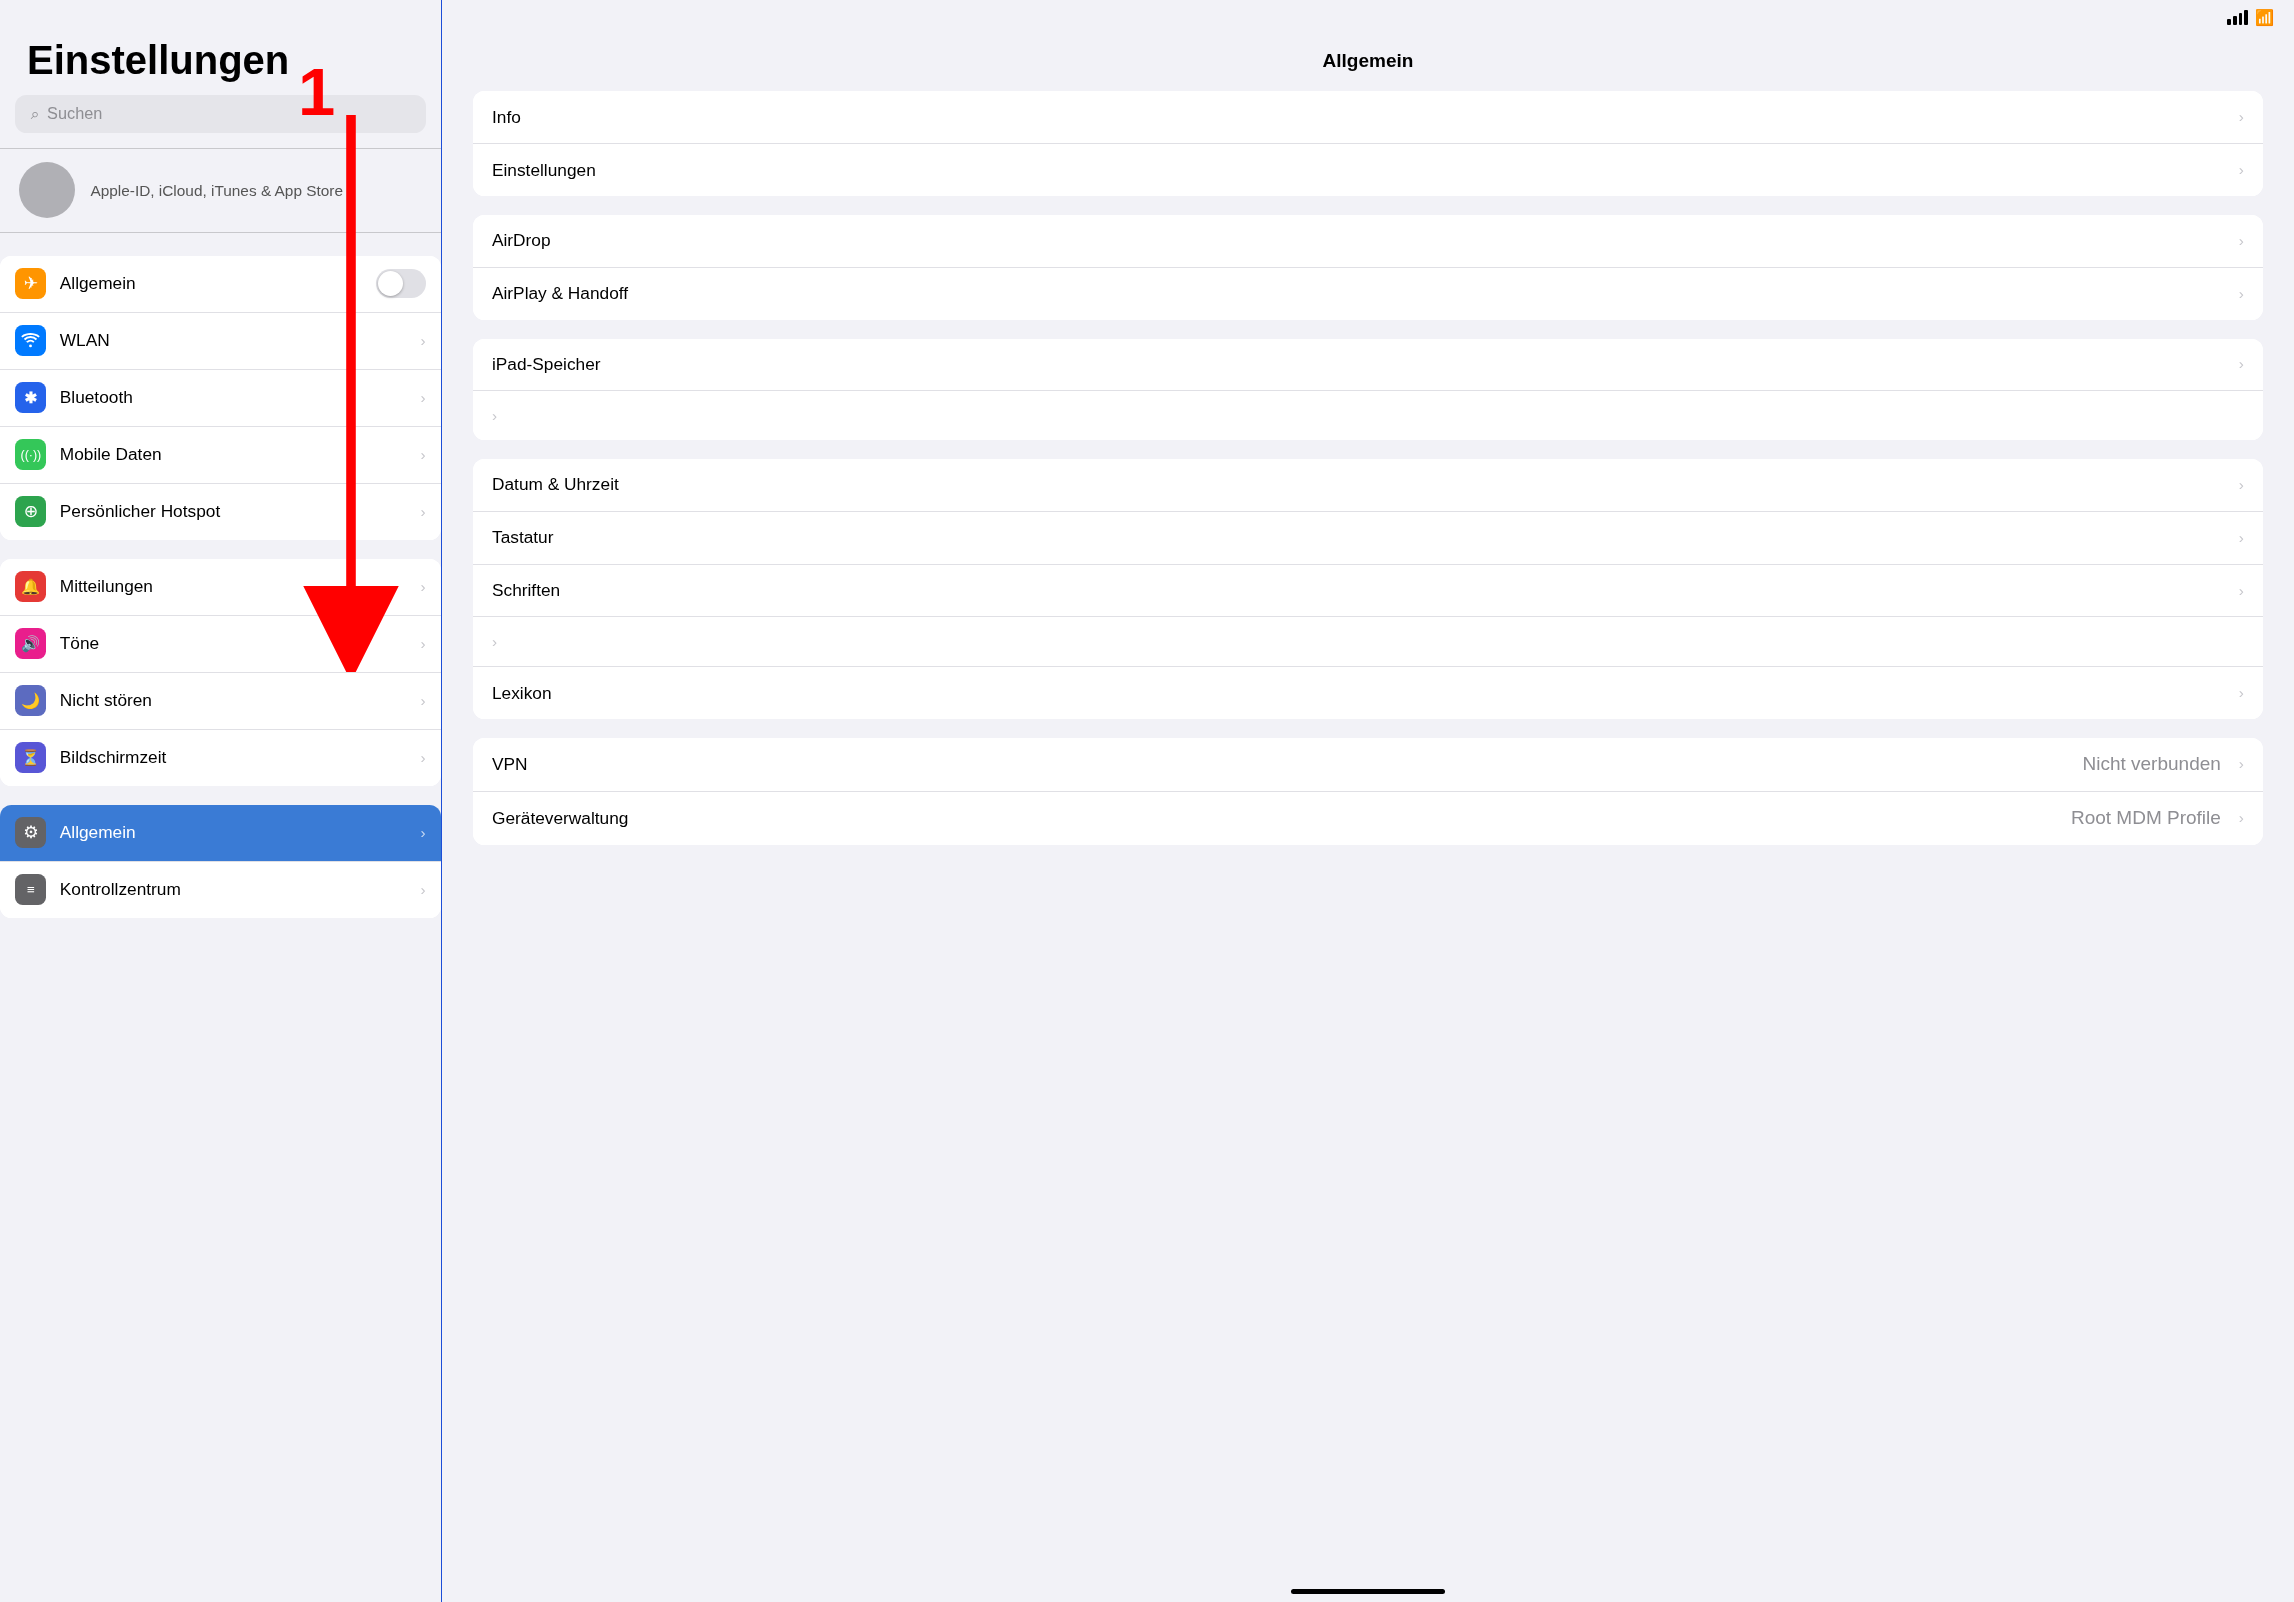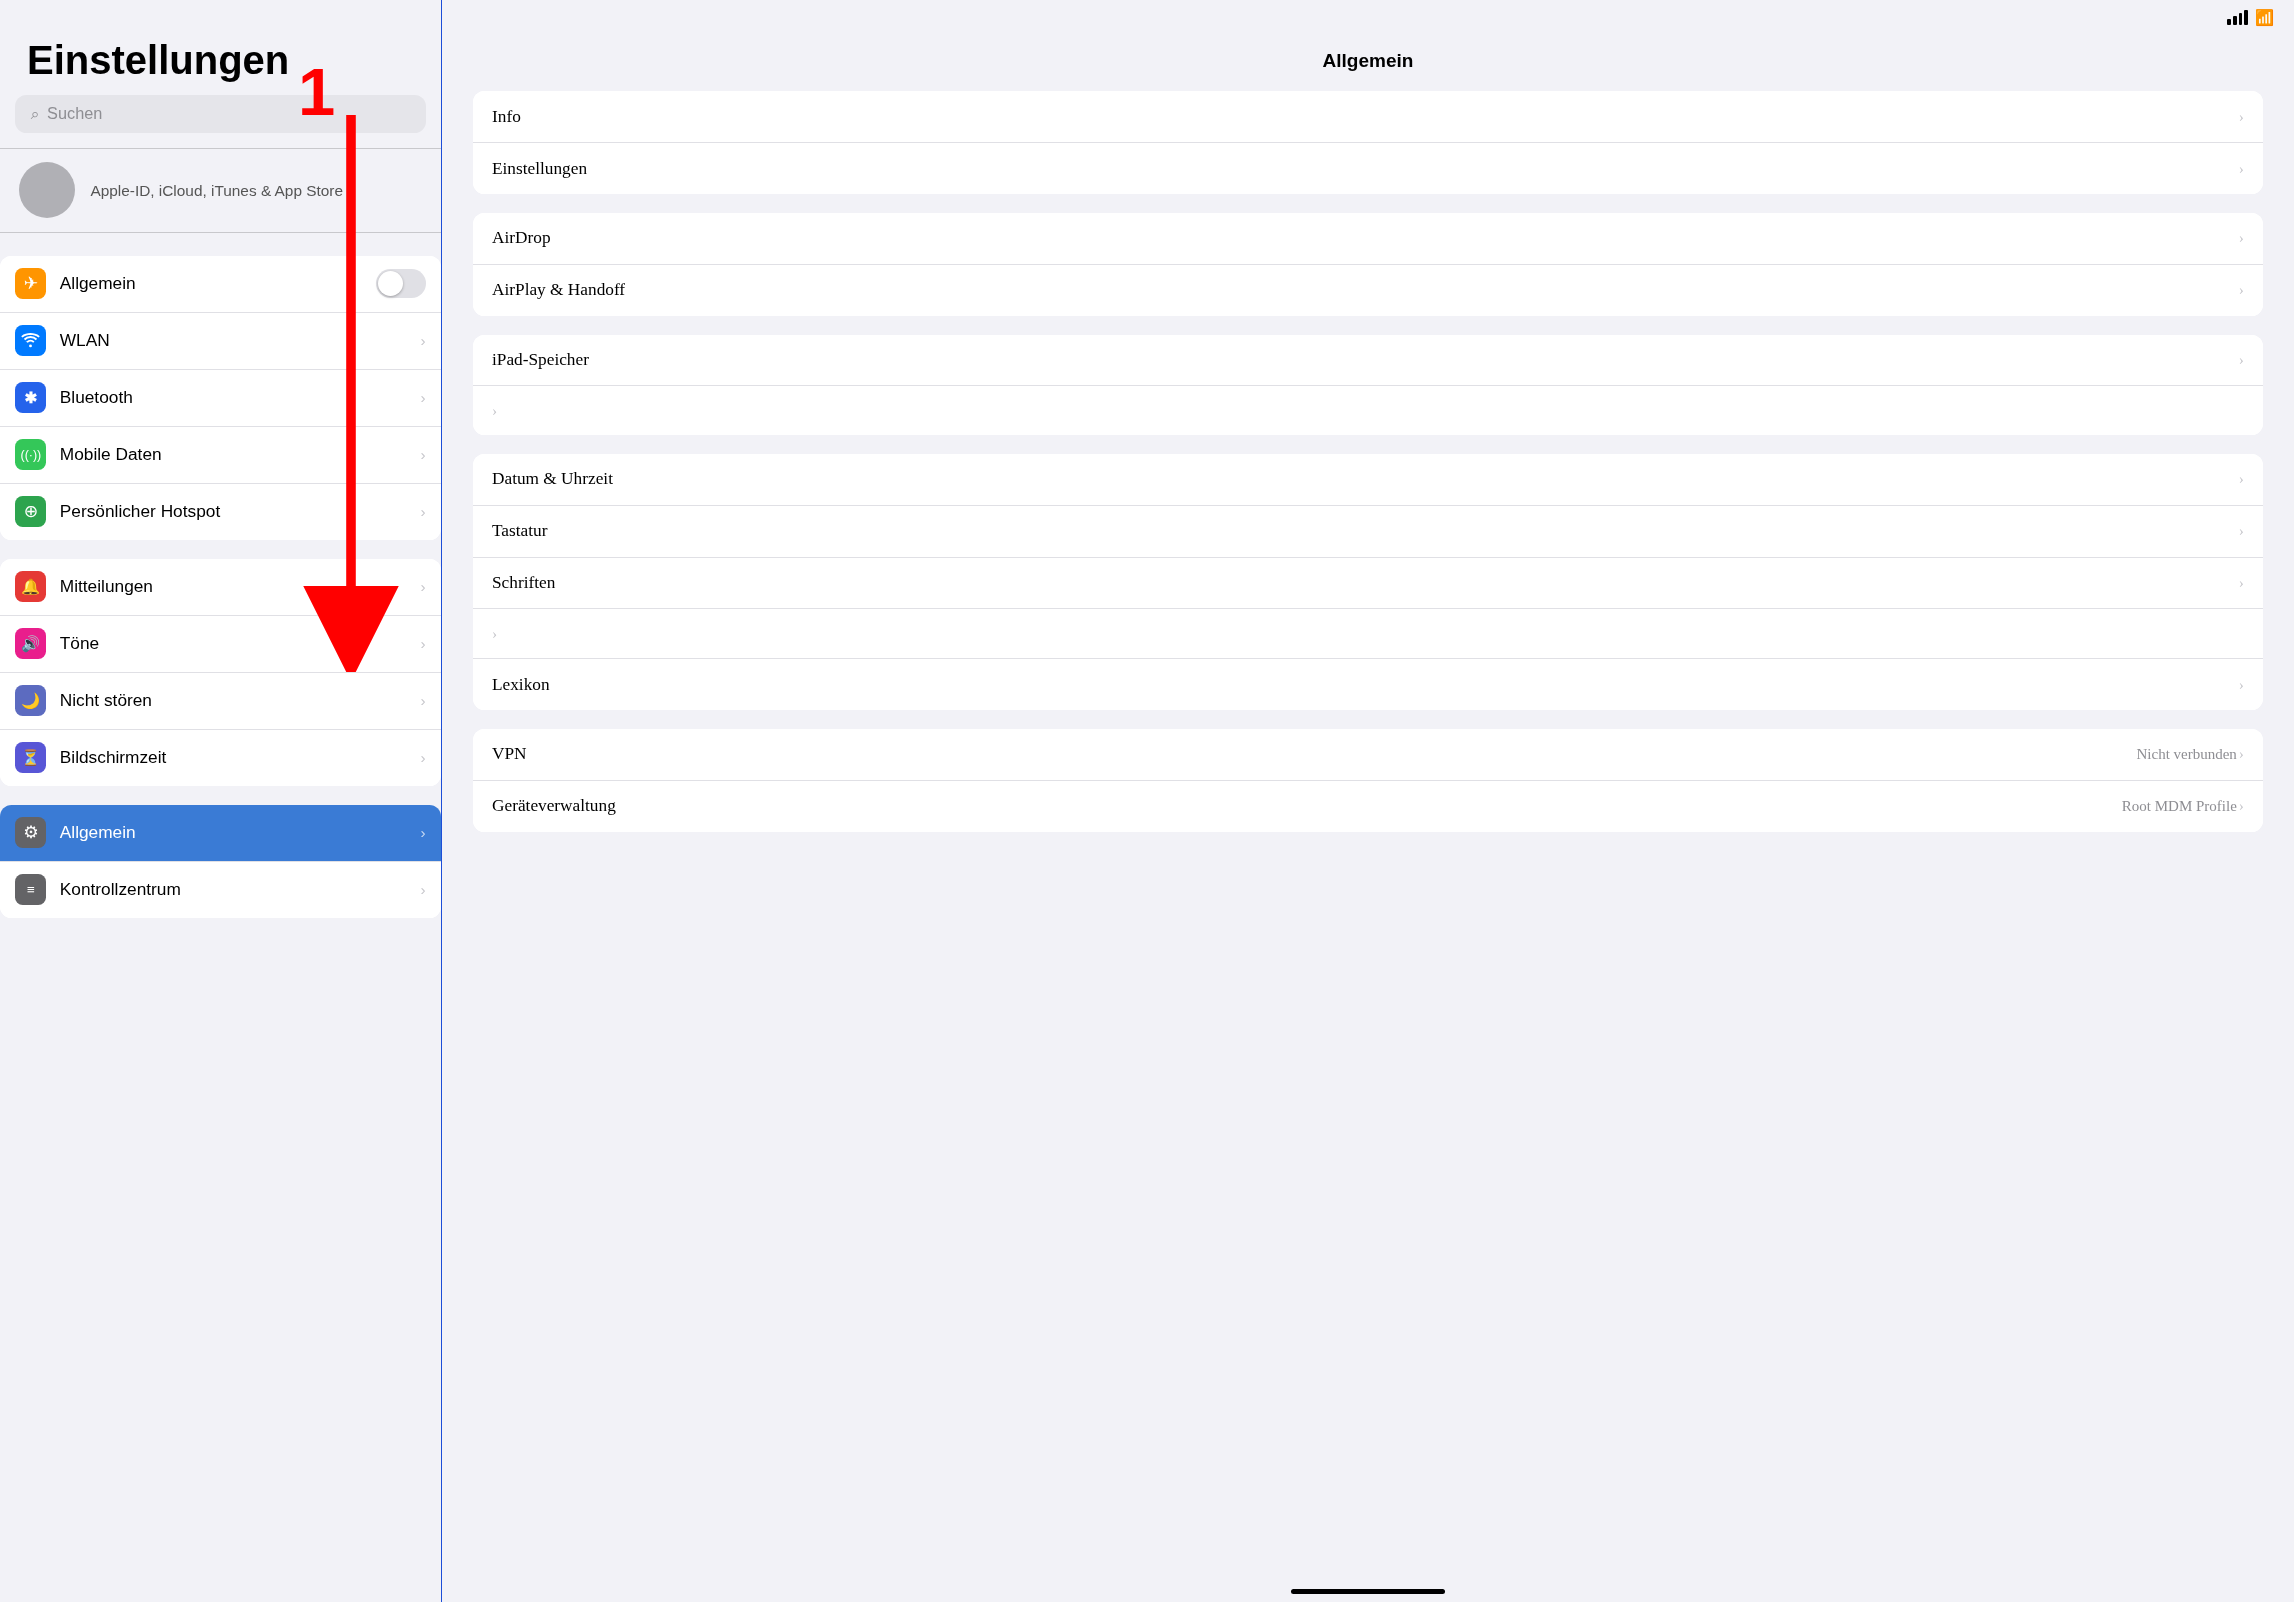--- a/index.html
+++ b/index.html
@@ -195,42 +195,41 @@
     .content-area {
       padding: 0 31px 38px 31px;
       flex: 1;
     }
 
     .content-group {
       background: #fff;
       border-radius: 11.5px;
       margin-bottom: 19px;
       overflow: hidden;
-      font-family: Liberation Serif, serif;
     }
 
     .content-row {
       display: flex;
       align-items: center;
       padding: 15.4px 19px;
       border-bottom: 0.5px solid #e0e0e5;
       cursor: pointer;
       background: #fff;
     }
     .content-row:last-child { border-bottom: none; }
 
     .content-row-label {
       font-size: 17.3px;
       color: #000;
       flex: 1;
     }
     .content-row-value {
-      font-size: 15px;
+      font-size: 19px;
       color: #8e8e93;
-      margin-right: 2px;
+      margin-right: 18px;
     }
     .content-chevron {
       color: #c7c7cc;
       font-size: 15.4px;
     }
 
     .arrow-number {
       position: fixed;
       left: 306px;
       top: 53px;

